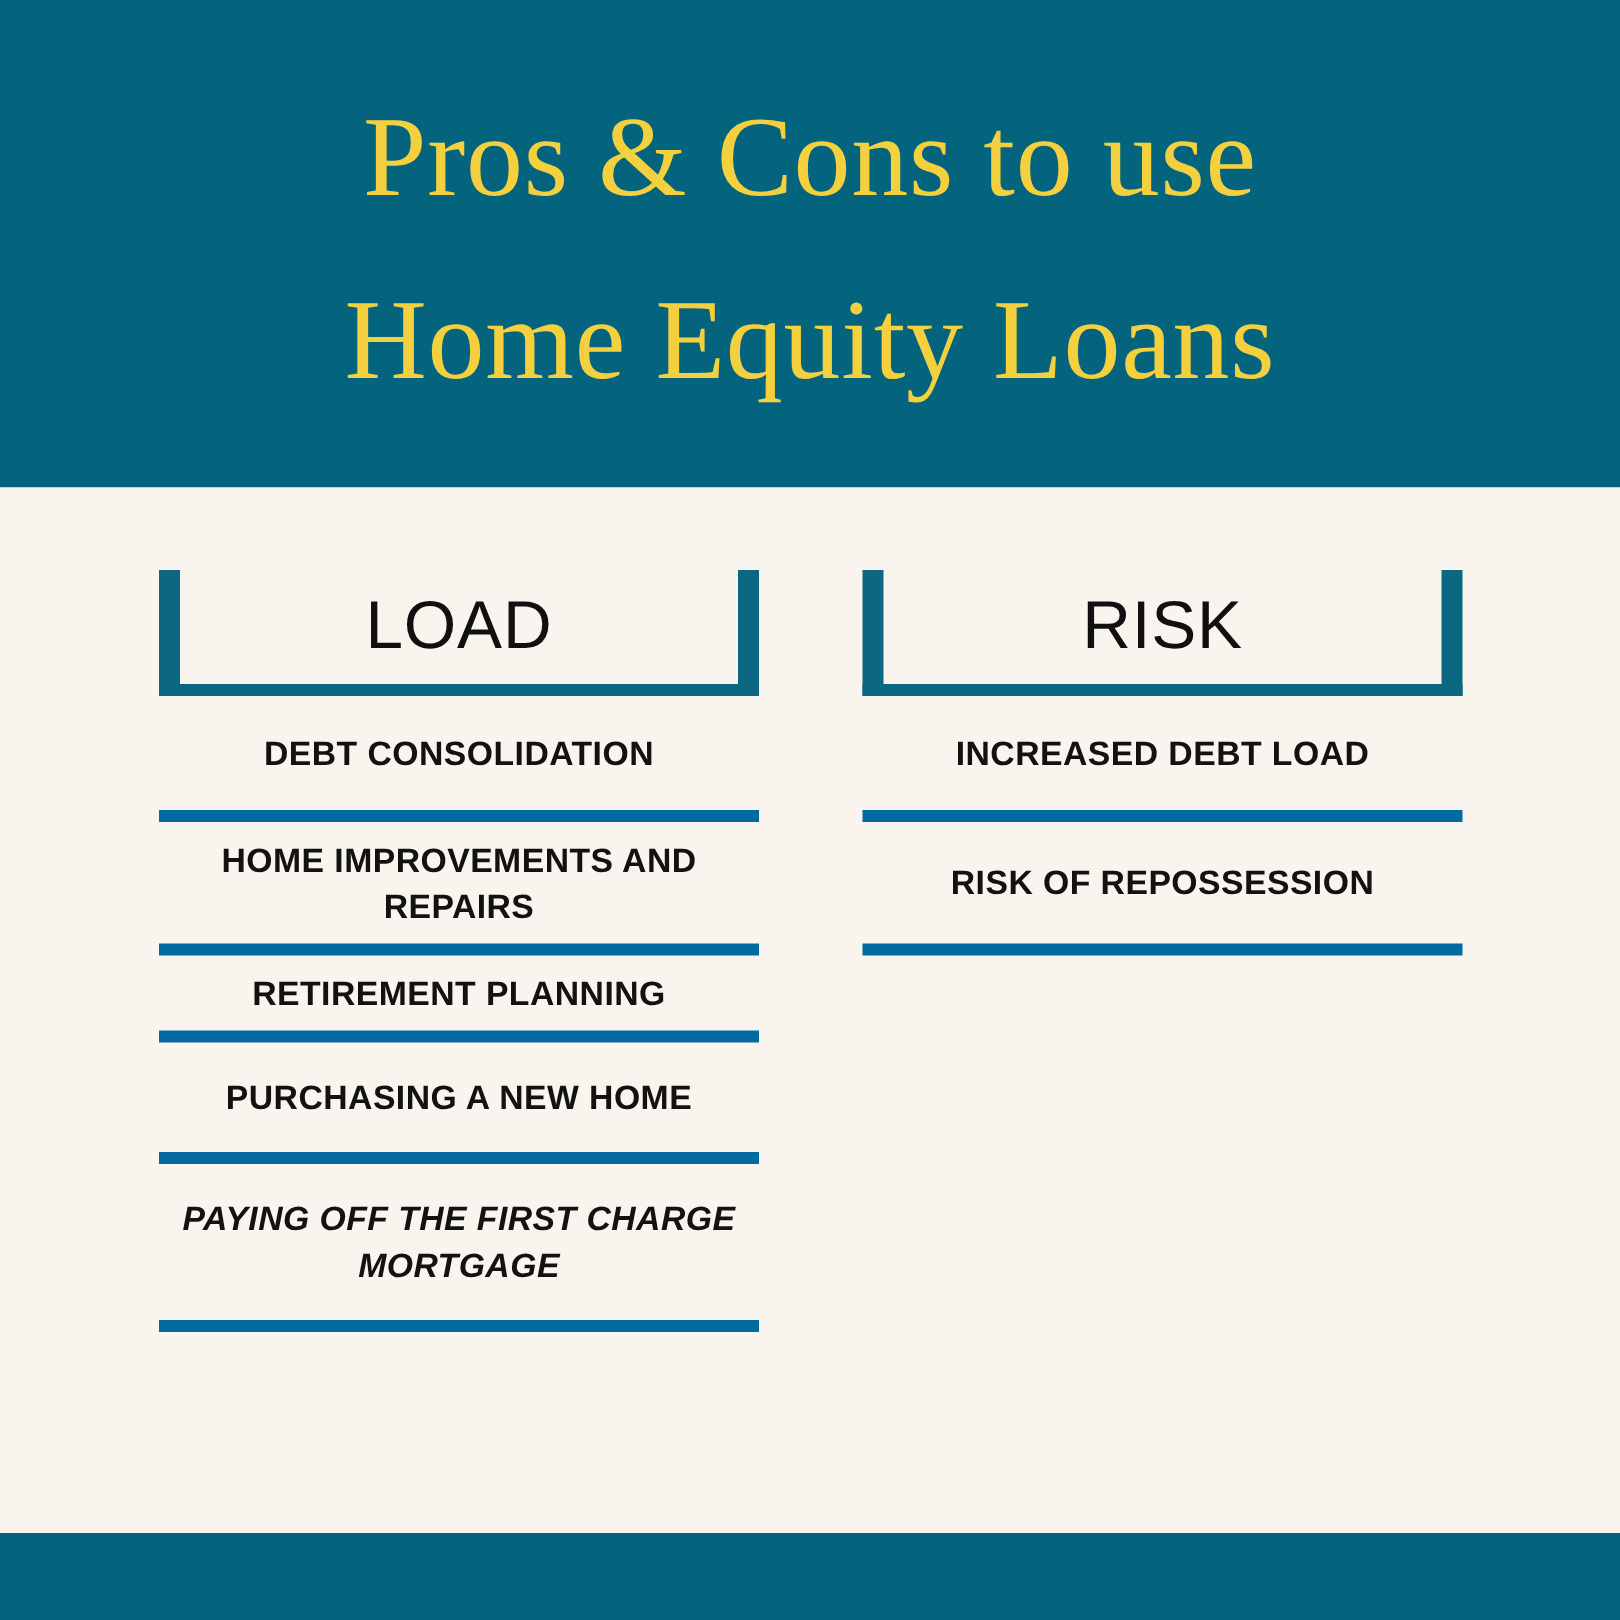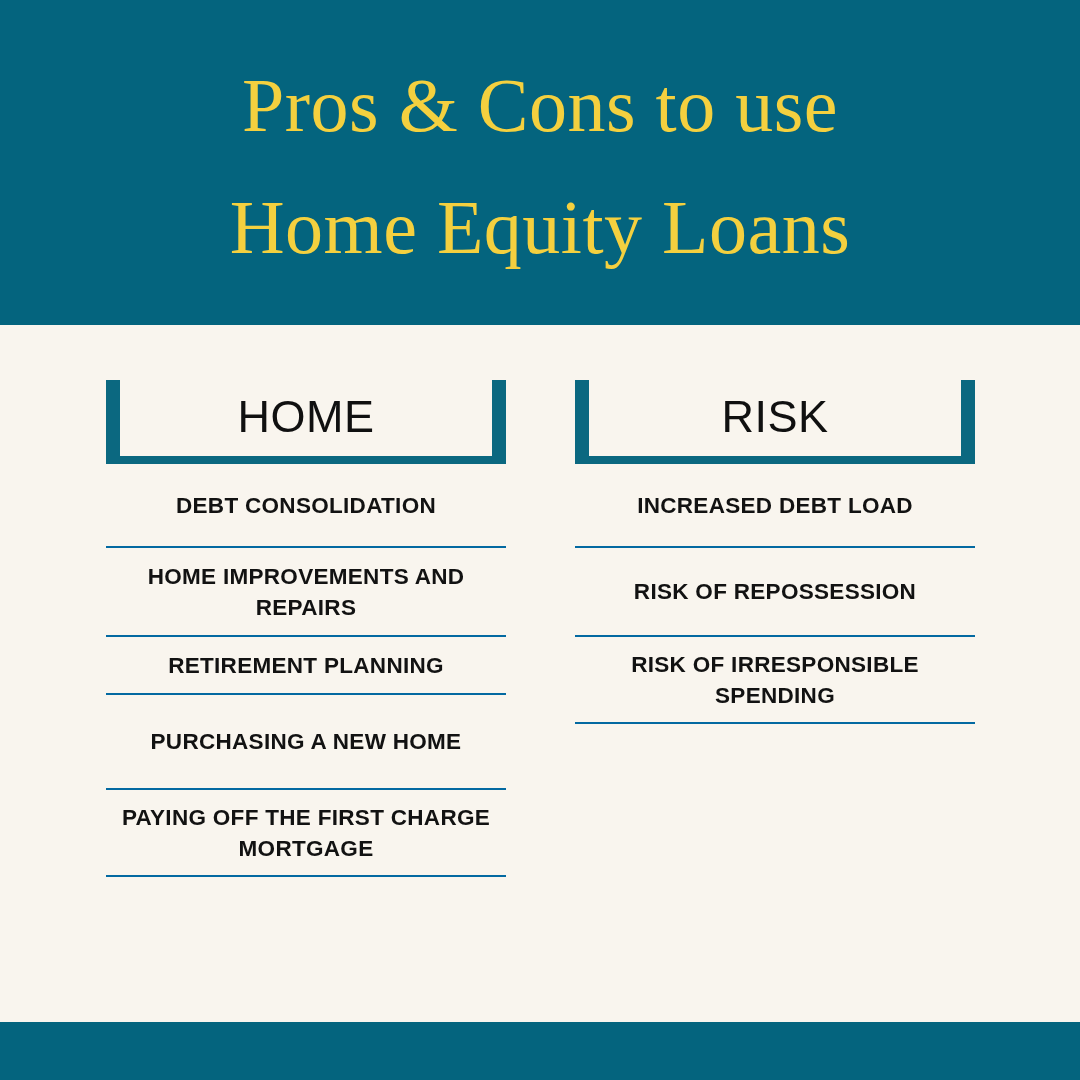--- a/index.html
+++ b/index.html
@@ -80,43 +80,43 @@
     margin-bottom: 4px;
   }
 
   
   .col-list {
     margin-top: 0;
   }
   .list-item {
     box-sizing: border-box;
     width: 400px;
-    border-bottom: 2px solid #0369a1;
+    border-bottom: 8px solid #0369a1;
     display: flex;
     align-items: center;
     justify-content: center;
     text-align: center;
     padding: 0 6px;
   }
   .list-item-label {
     font-family: "Liberation Sans", sans-serif;
     font-size: 22.5px;
     font-weight: 700;
     color: #121212;
     letter-spacing: 0.3px;
     line-height: 31px;
     text-transform: uppercase;
   }
 
   
   .row-h1 { height: 84px; }
   .row-h2 { height: 89px; }
   .row-h3 { height: 58px; }
-  .row-h4 { height: 95px; }
-  .row-h5 { height: 87px; }
+  .row-h4 { height: 81px; }
+  .row-h5 { height: 112px; font-style: italic; }
 
   
   .footer-band {
     position: absolute;
     left: 0;
     top: 1022px;
     width: 1080px;
     height: 58px;
     background: #04647e;
   }
@@ -126,21 +126,21 @@
 
 <div class="header-band">
   <div class="title-line title-line-1">Pros &amp; Cons to use</div>
   <div class="title-line title-line-2">Home Equity Loans</div>
 </div>
 
 <div class="body-area">
 
   <div class="column column-pros">
     <div class="col-header">
-      <div class="col-header-label">HOME</div>
+      <div class="col-header-label">LOAD</div>
     </div>
     <div class="col-list">
       <div class="list-item row-h1">
         <span class="list-item-label">DEBT CONSOLIDATION</span>
       </div>
       <div class="list-item row-h2">
         <span class="list-item-label">HOME IMPROVEMENTS AND REPAIRS</span>
       </div>
       <div class="list-item row-h3">
         <span class="list-item-label">RETIREMENT PLANNING</span>
@@ -158,21 +158,18 @@
     <div class="col-header">
       <div class="col-header-label">RISK</div>
     </div>
     <div class="col-list">
       <div class="list-item row-h1">
         <span class="list-item-label">INCREASED DEBT LOAD</span>
       </div>
       <div class="list-item row-h2">
         <span class="list-item-label">RISK OF REPOSSESSION</span>
       </div>
-      <div class="list-item row-h5">
-        <span class="list-item-label">RISK OF IRRESPONSIBLE SPENDING</span>
-      </div>
     </div>
   </div>
 
 </div>
 
 <div class="footer-band"></div>
 
 </body></html>

